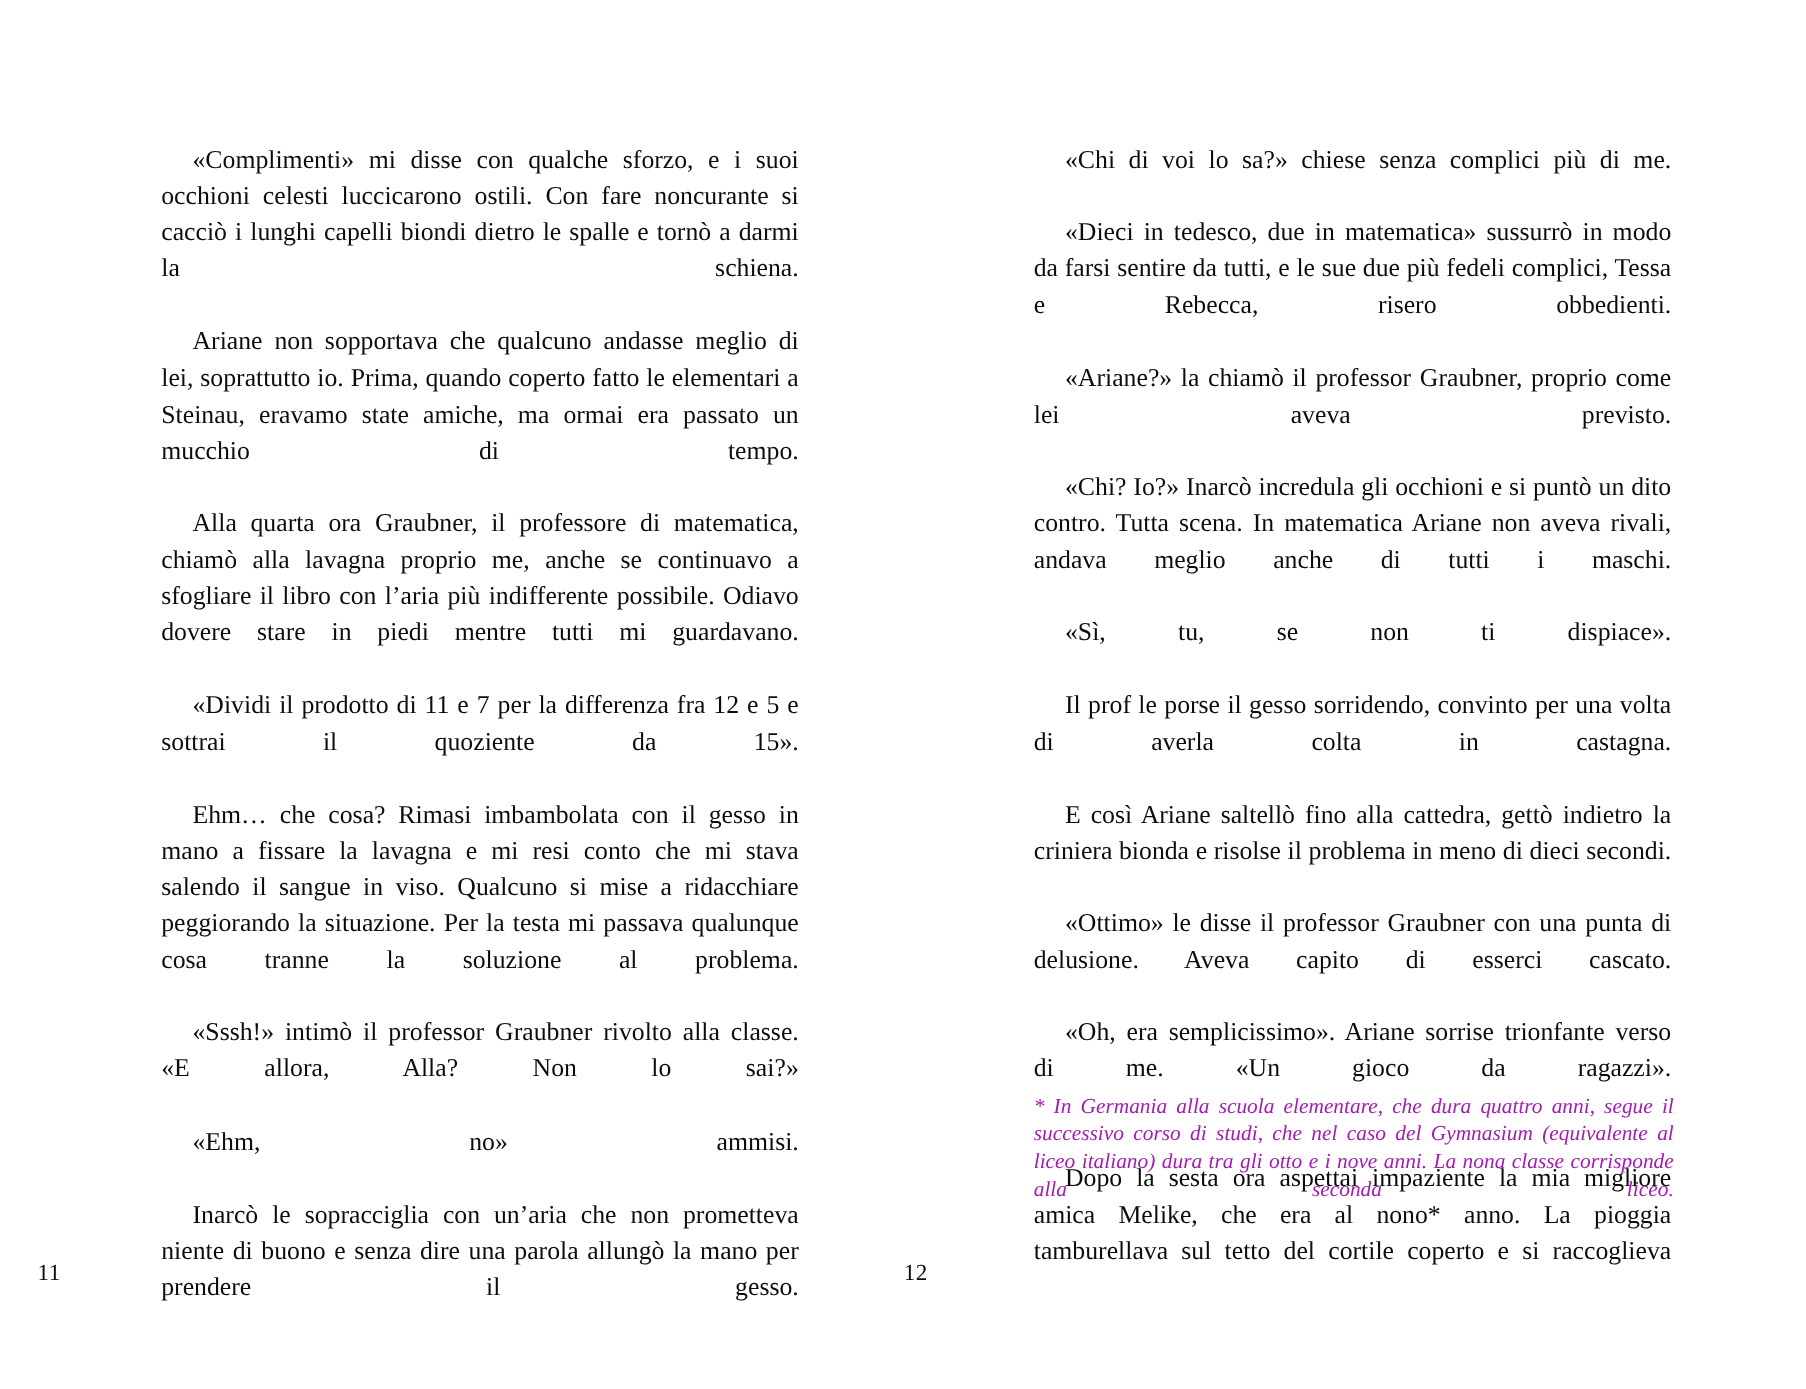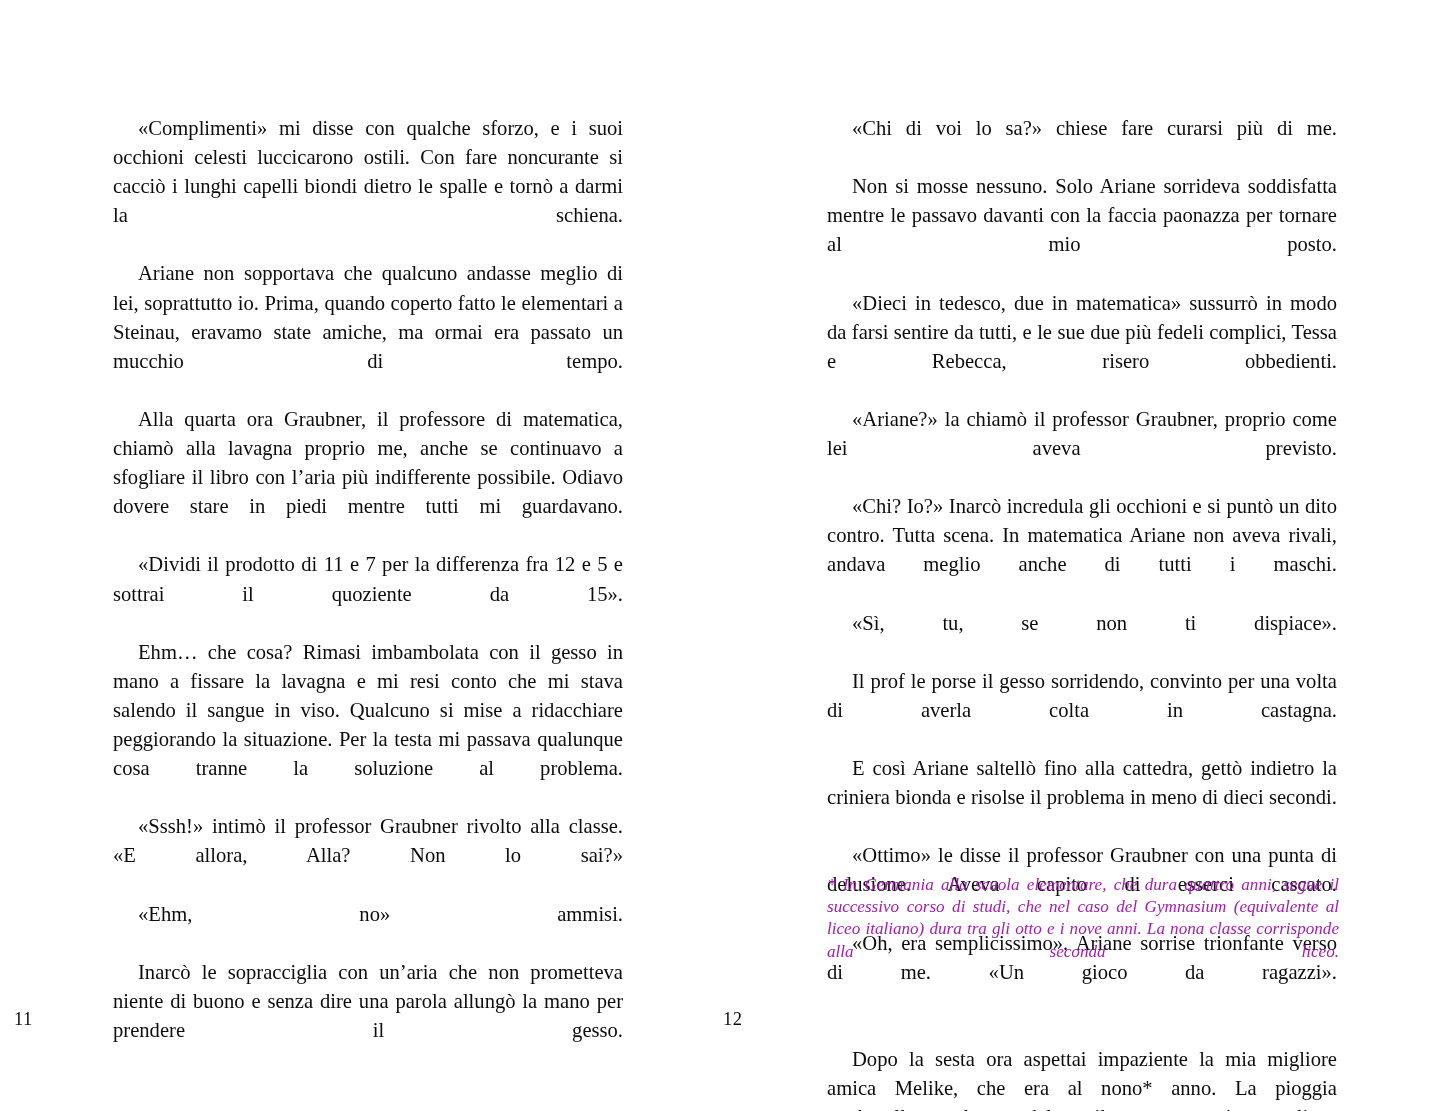--- a/index.html
+++ b/index.html
@@ -24,21 +24,21 @@
     width: 1445px;
     height: 1111px;
   }
 
   .page {
     position: absolute;
     top: 0;
     width: 722px;
     height: 1111px;
   }
-  .page-left  { left: 0; padding-left: 14px; }
+  .page-left  { left: 16px; padding-left: 14px; }
   .page-right { left: 723px; }
 
   .textblock {
     position: absolute;
     top: 114px;
     width: 510px;
     font-size: 20.6px;
     line-height: 29.1px;
     text-align: justify;
     text-justify: inter-word;
@@ -111,22 +111,21 @@
       <p>Ehm… che cosa? Rimasi imbambolata con il gesso in mano a fissare la lavagna e mi resi conto che mi stava salendo il sangue in viso. Qualcuno si mise a ridacchiare peggiorando la situazione. Per la testa mi passava qualunque cosa tranne la soluzione al problema.</p>
       <p>«Sssh!» intimò il professor Graubner rivolto alla classe. «E allora, Alla? Non lo sai?»</p>
       <p>«Ehm, no» ammisi.</p>
       <p>Inarcò le sopracciglia con un’aria che non prometteva niente di buono e senza dire una parola allungò la mano per prendere il gesso.</p>
     </div>
     <div class="folio">11</div>
   </div>
 
   <div class="page page-right">
     <div class="textblock">
-      <p>«Chi di voi lo sa?» chiese fare curarsi più di me.</p>
-      <p>Non si mosse nessuno. Solo Ariane sorrideva soddisfatta mentre le passavo davanti con la faccia paonazza per tornare al mio posto.</p>
+      <p>«Chi di voi lo sa?» chiese senza complici più di me.</p>
       <p>«Dieci in tedesco, due in matematica» sussurrò in modo da farsi sentire da tutti, e le sue due più fedeli complici, Tessa e Rebecca, risero obbedienti.</p>
       <p>«Ariane?» la chiamò il professor Graubner, proprio come lei aveva previsto.</p>
       <p>«Chi? Io?» Inarcò incredula gli occhioni e si puntò un dito contro. Tutta scena. In matematica Ariane non aveva rivali, andava meglio anche di tutti i maschi.</p>
       <p>«Sì, tu, se non ti dispiace».</p>
       <p>Il prof le porse il gesso sorridendo, convinto per una volta di averla colta in castagna.</p>
       <p>E così Ariane saltellò fino alla cattedra, gettò indietro la criniera bionda e risolse il problema in meno di dieci secondi.</p>
       <p>«Ottimo» le disse il professor Graubner con una punta di delusione. Aveva capito di esserci cascato.</p>
       <p>«Oh, era semplicissimo». Ariane sorrise trionfante verso di me. «Un gioco da ragazzi».</p>
       <p class="gap-before">Dopo la sesta ora aspettai impaziente la mia migliore amica Melike, che era al nono* anno. La pioggia tamburellava sul tetto del cortile coperto e si raccoglieva</p>
     </div>

